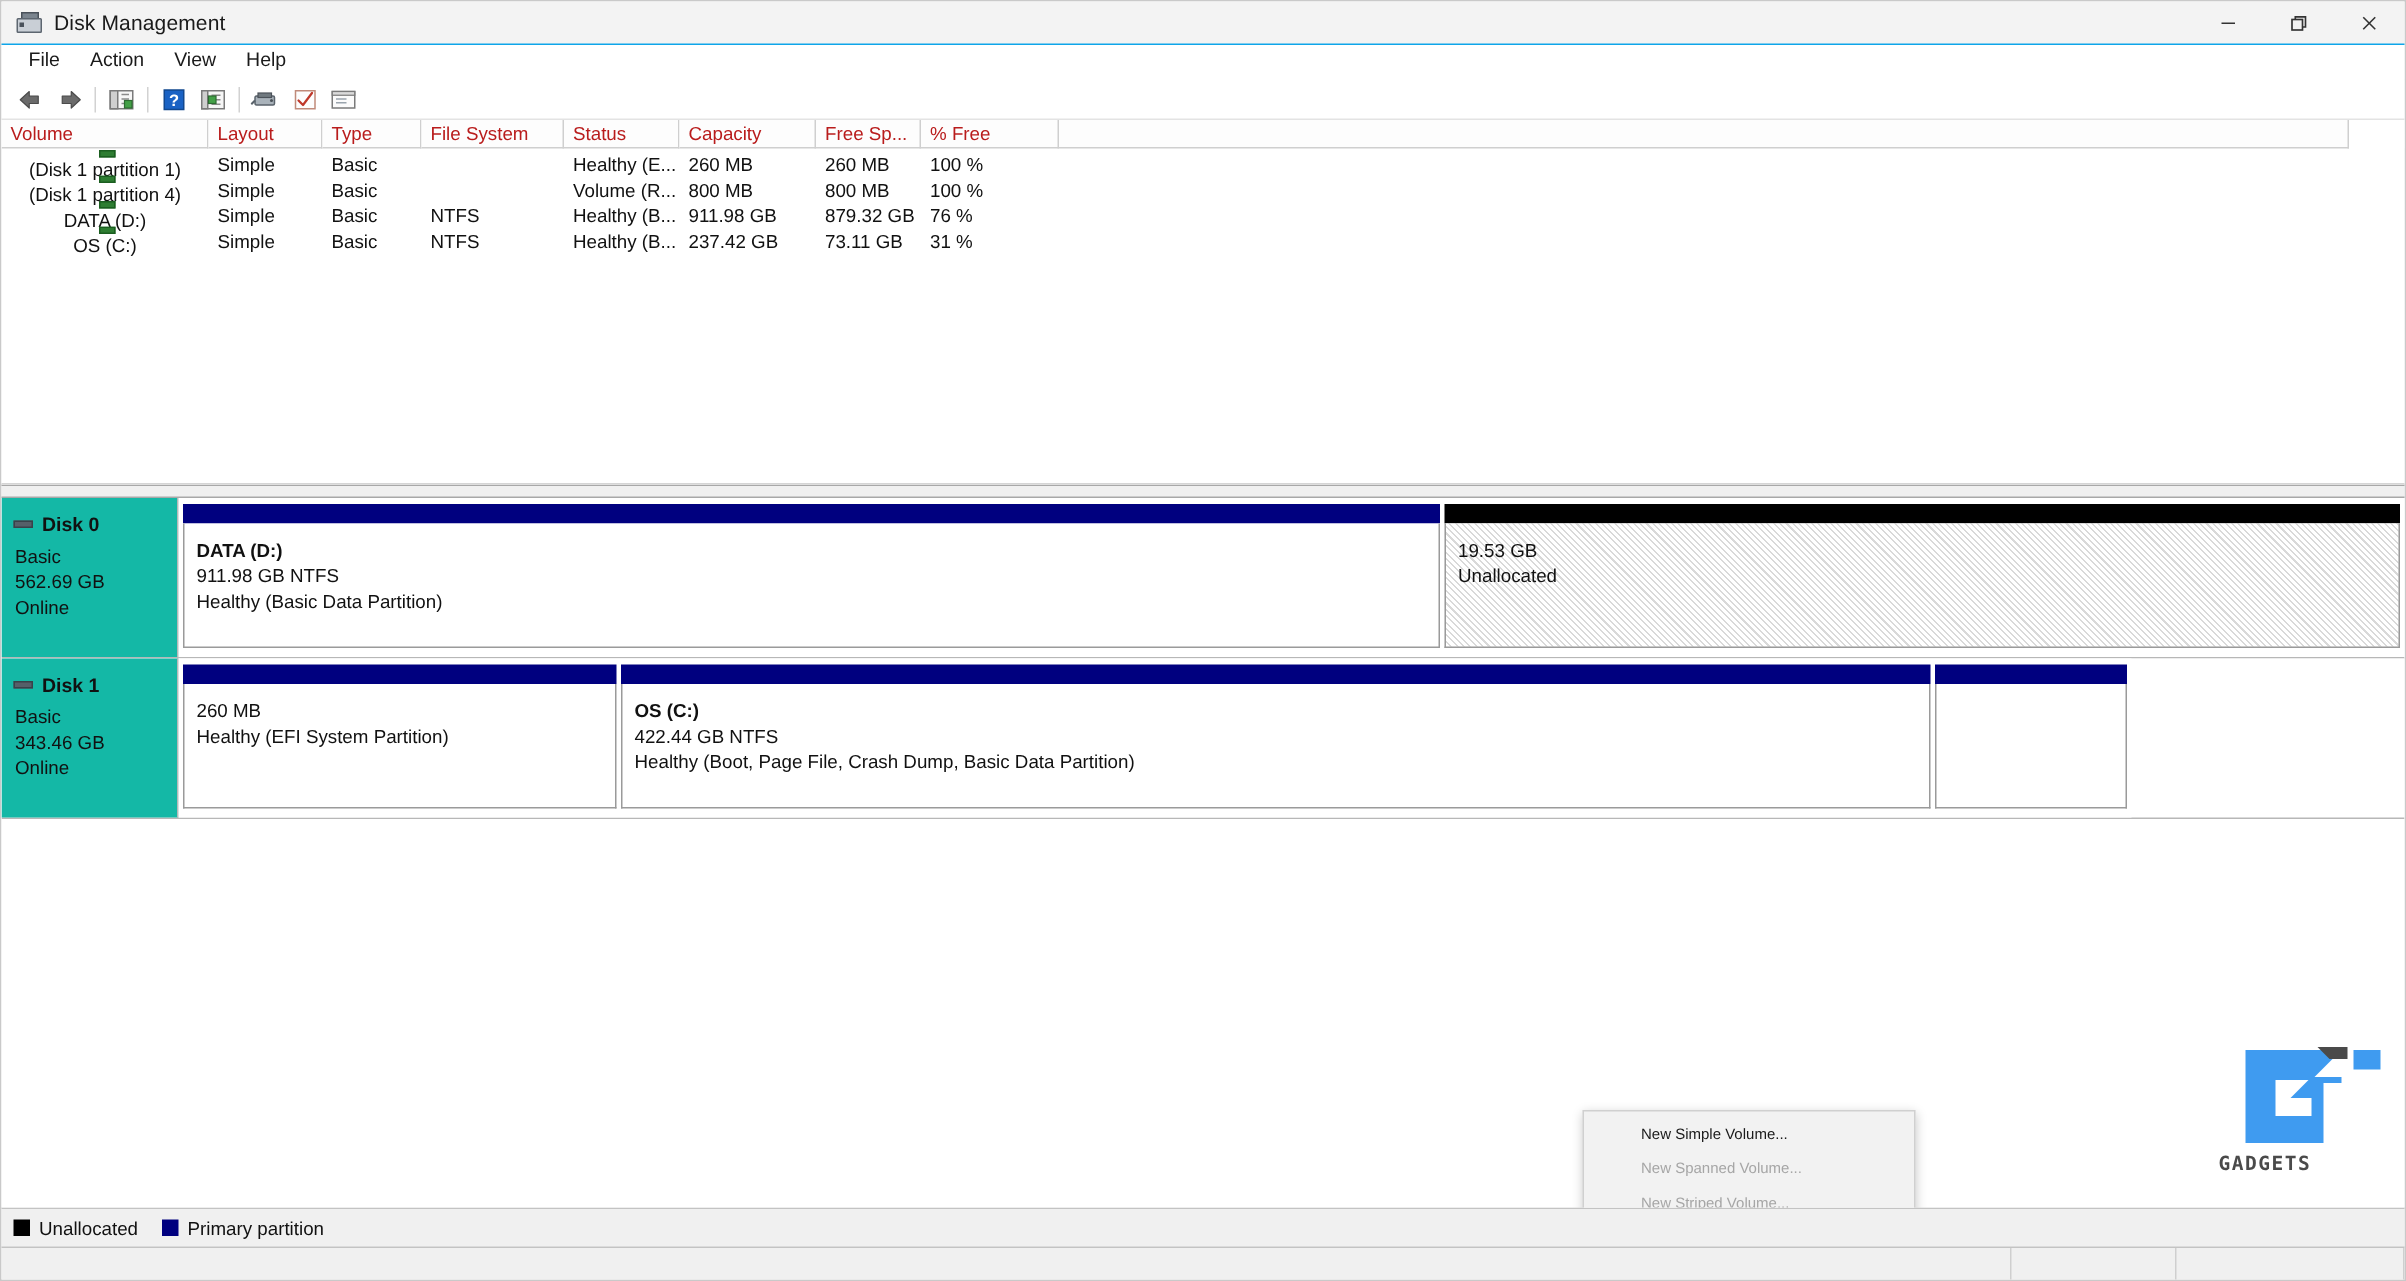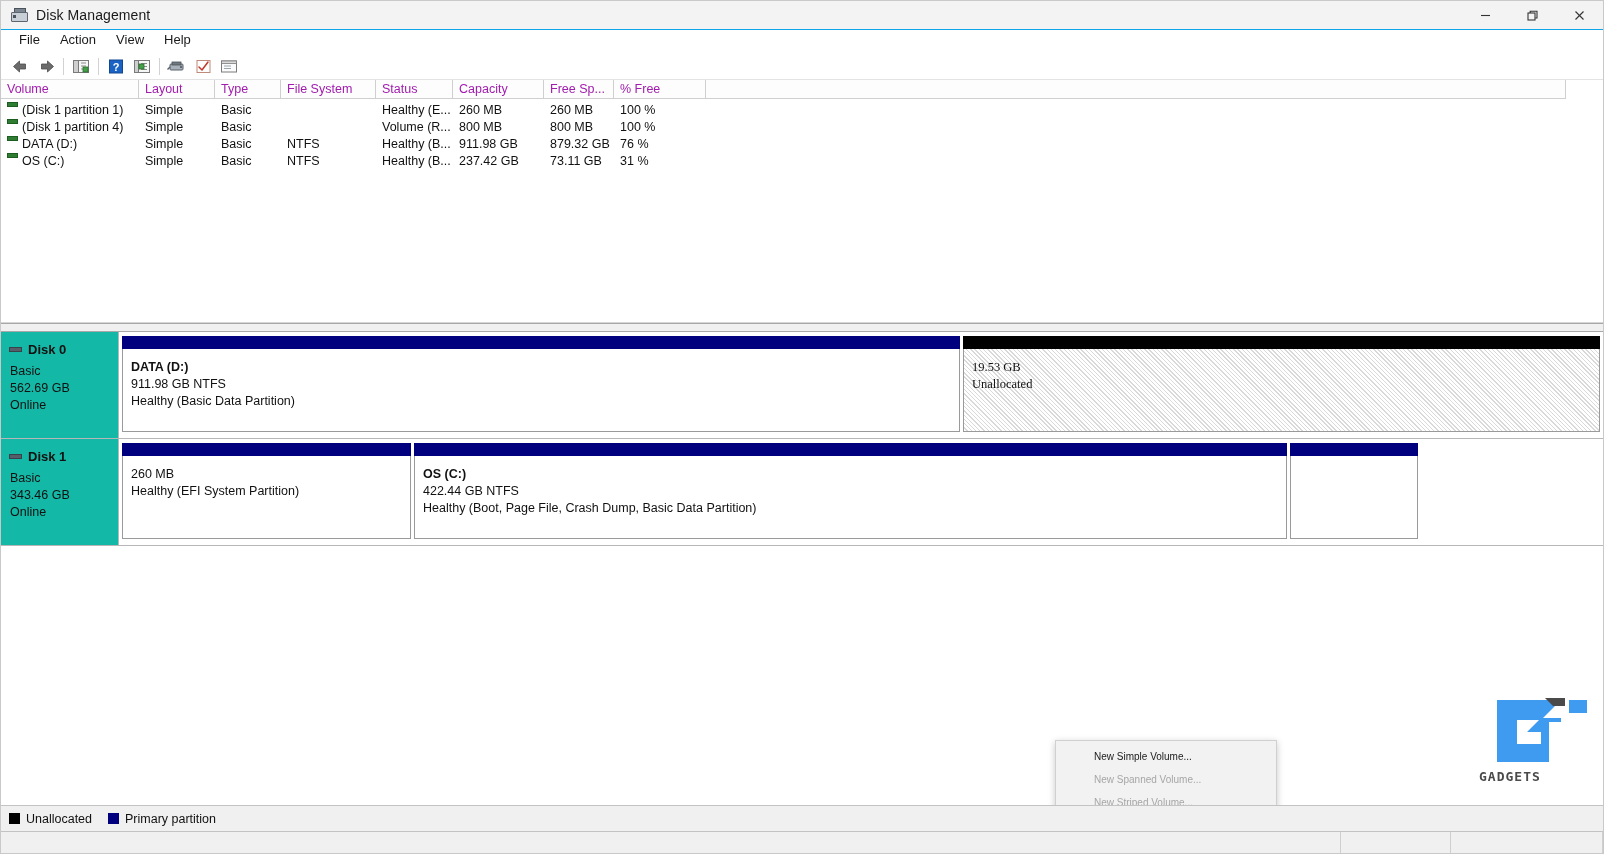--- a/index.html
+++ b/index.html
@@ -98,21 +98,21 @@
   
   .listpane {
     height: 243px; min-height: 243px;
     background: #ffffff;
     border-bottom: 1px solid #d5d5d5;
     position: relative;
     overflow: hidden;
   }
   .lhead { display: flex; height: 19px; background: #ffffff; }
   .lhead .hc {
-    font-size: 12.5px; color: #a21caf;
+    font-size: 12.5px; color: #b91c1c;
     border-right: 1px solid #cfcfcf;
     border-bottom: 1px solid #cfcfcf;
     padding-left: 6px; line-height: 18px;
     background: #fdfdfd;
     overflow: hidden; white-space: nowrap;
   }
   .lrow { display: flex; height: 17px; align-items: center; }
   .lcell {
     font-size: 12.5px; color: #111;
     padding-left: 6px;
@@ -121,21 +121,21 @@
   }
   .volicon {
     width: 11px; height: 5px;
     background: #2e7d32;
     border: 1px solid #1b5e20;
     display: inline-block;
     margin-right: 4px; margin-left: 6px;
     vertical-align: middle;
     flex: 0 0 auto;
   }
-  .volcell { display: flex; align-items: flex-start; }
+  .volcell { display: flex; align-items: center; flex-direction: column; }
 
   
   .splitter {
     height: 9px; min-height: 9px;
     background: #f0f0f0;
     border-top: 1px solid #a8a8a8;
     border-bottom: 1px solid #a8a8a8;
   }
 
   
@@ -197,21 +197,20 @@
     color: #111;
     overflow: hidden;
   }
   .partbody.hatched {
     background-color: #f2f2f2;
     background-image: repeating-linear-gradient(
       45deg,
       #ffffff 0px, #ffffff 2px,
       #d9d9d9 2px, #d9d9d9 3px
     );
-    font-family: Liberation Serif, serif;
   }
   .parttitle { font-weight: bold; font-size: 12.5px; }
 
   
   .legendbar {
     height: 26px; min-height: 26px;
     background: #f0f0f0;
     border-top: 1px solid #c3c3c3;
     display: flex; align-items: center;
     padding-left: 8px;

